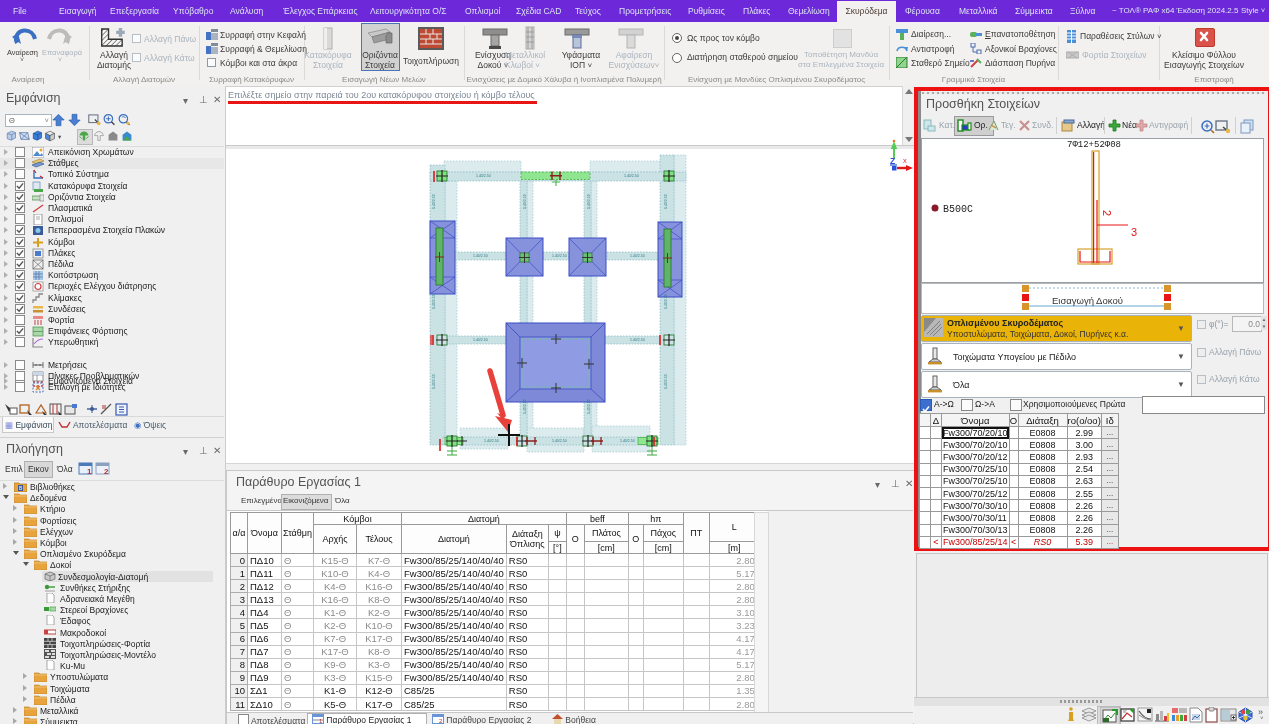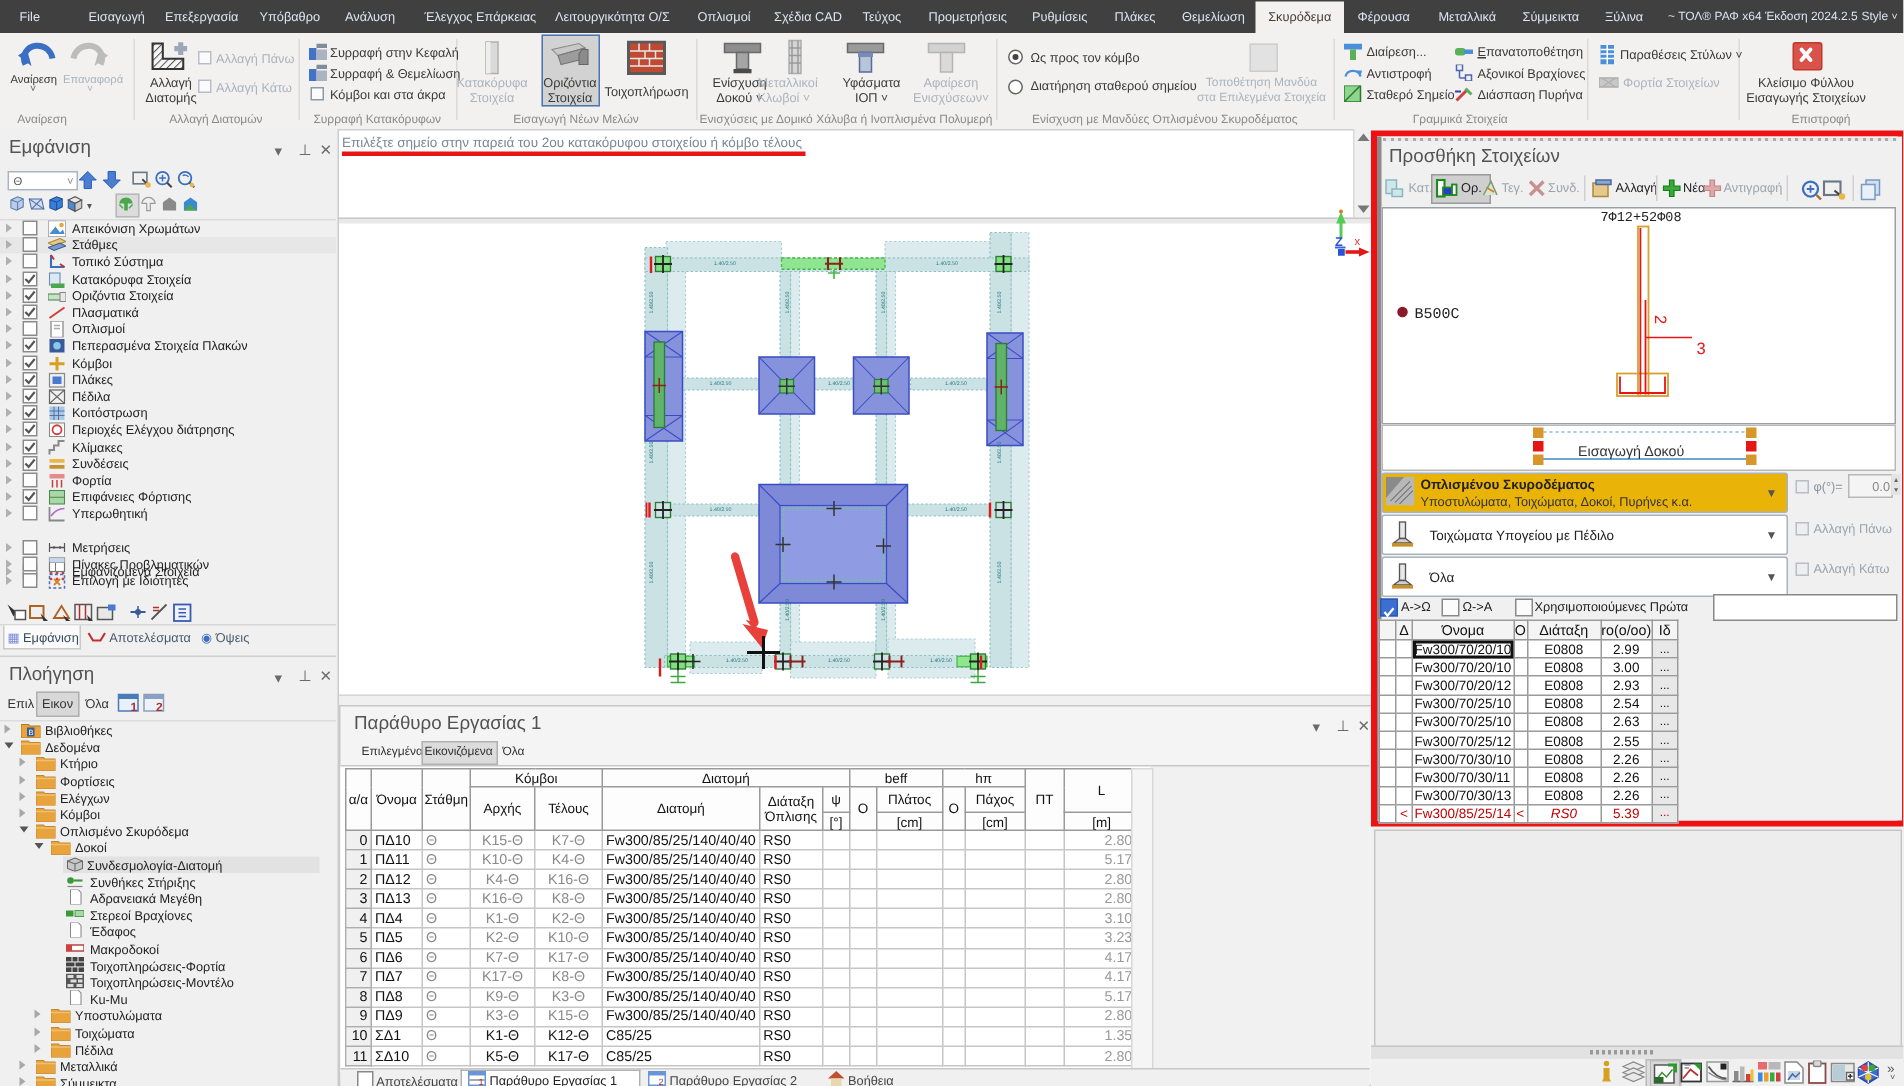--- a/index.html
+++ b/index.html
@@ -1,20 +1,20 @@
 <!DOCTYPE html>
 <html><head>
 <meta charset="utf-8">
 <style>
 html,body{margin:0;padding:0;}
 body{width:1269px;height:724px;overflow:hidden;font-family:"Liberation Sans",sans-serif;background:#f0f0f0;position:relative;}
 .abs{position:absolute;}
 #root{position:absolute;left:0;top:0;width:1269px;height:724px;overflow:hidden;}
 
-#menubar{left:0;top:0;width:1269px;height:22px;background:#404040;color:#dbe4f2;font-size:8.5px;}
+#menubar{left:0;top:0;width:1269px;height:22px;background:#6d28d9;color:#dbe4f2;font-size:8.5px;}
 .mi{position:absolute;top:6px;white-space:nowrap;}
 #menutab{position:absolute;left:837px;top:1px;width:59px;height:21px;background:#f2f1f0;color:#4a3b32;text-align:center;line-height:20px;font-size:8.5px;}
 
 #ribbon{left:0;top:22px;width:1269px;height:64px;background:#f2f1f0;border-bottom:1px solid #d4d1ce;font-size:8.5px;color:#3b3a39;}
 .gsep{position:absolute;top:4px;height:54px;width:1px;background:#dcdad7;}
 .glabel{position:absolute;top:53px;height:10px;font-size:8px;color:#8c8a88;text-align:center;white-space:nowrap;}
 .dis{color:#aab4bd;}
 .cbx{position:absolute;width:7px;height:7px;border:1px solid #b6bec6;background:#fbfbfb;}
 
 .ptitle{font-size:12.5px;color:#535353;}

